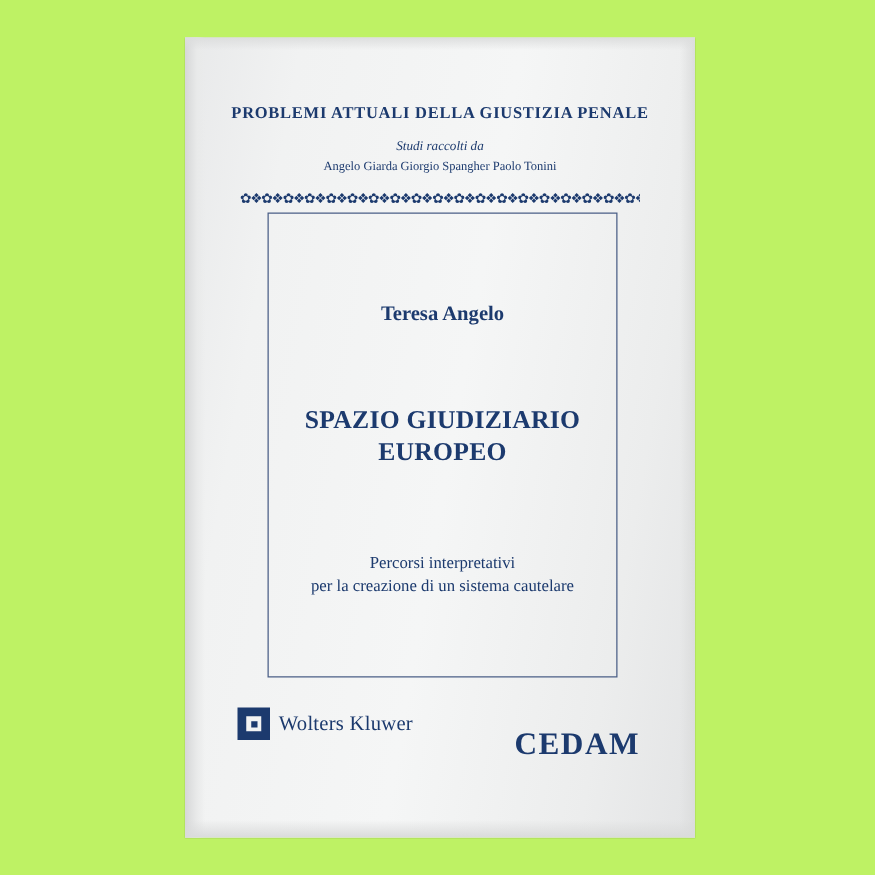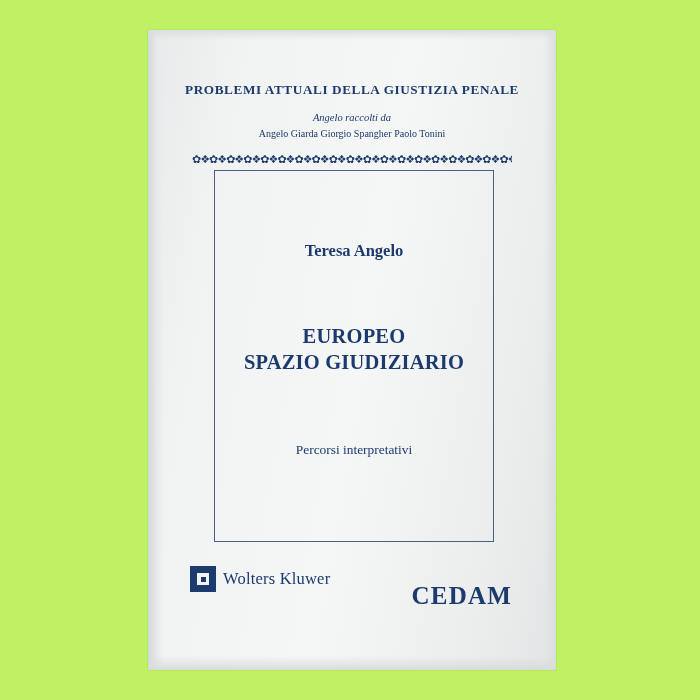--- a/index.html
+++ b/index.html
@@ -223,33 +223,34 @@
 
 <div id="page">
 
   <div class="book">
     <div class="spine-shade"></div>
     <div class="right-shade"></div>
     <div class="top-shade"></div>
     <div class="bottom-shade"></div>
 
     <div class="series-title">PROBLEMI ATTUALI DELLA GIUSTIZIA PENALE</div>
-    <div class="series-sub">Angelo raccolti da</div>
+    <div class="series-sub">Studi raccolti da</div>
     <div class="series-editors">Angelo Giarda  Giorgio Spangher  Paolo Tonini</div>
 
     <div class="ornament">✿❖✿❖✿❖✿❖✿❖✿❖✿❖✿❖✿❖✿❖✿❖✿❖✿❖✿❖✿❖✿❖✿❖✿❖✿❖✿❖✿</div>
 
     <div class="frame">
       <div class="author">Teresa Angelo</div>
       <div class="main-title">
+        <div>SPAZIO GIUDIZIARIO</div>
         <div>EUROPEO</div>
-        <div>SPAZIO GIUDIZIARIO</div>
       </div>
       <div class="subtitle">
         <div>Percorsi interpretativi</div>
+        <div>per la creazione di un sistema cautelare</div>
       </div>
     </div>
 
     <div class="publishers">
       <div class="wk">
         <div class="wk-mark"></div>
         <div class="wk-name"><span>Wolters </span><b>Kluwer</b></div>
       </div>
       <div class="cedam">CEDAM</div>
     </div>

